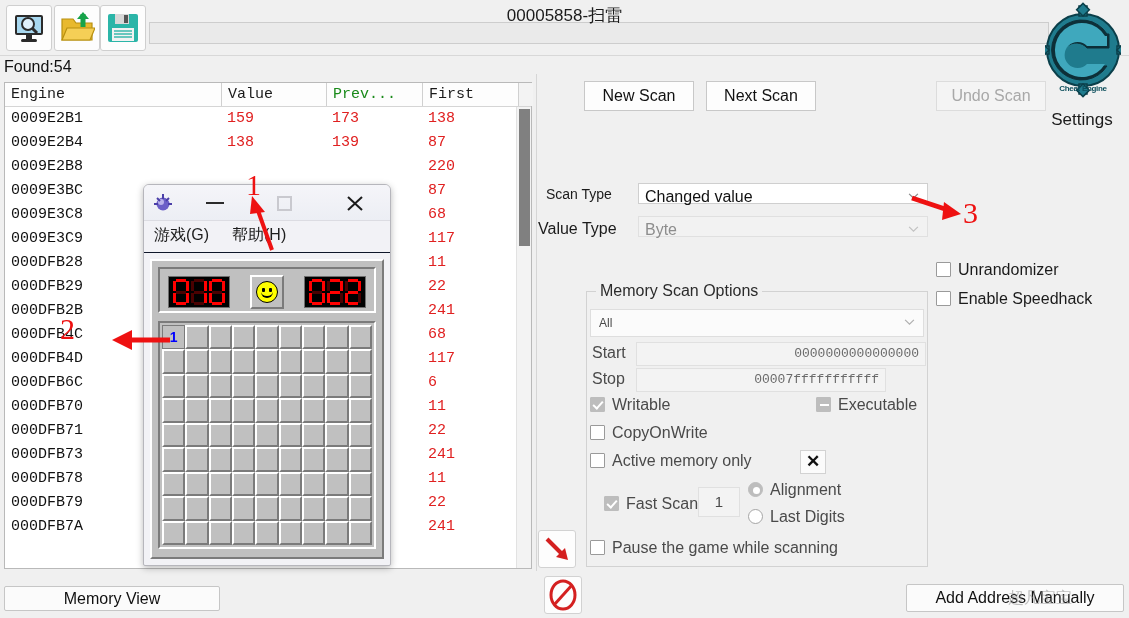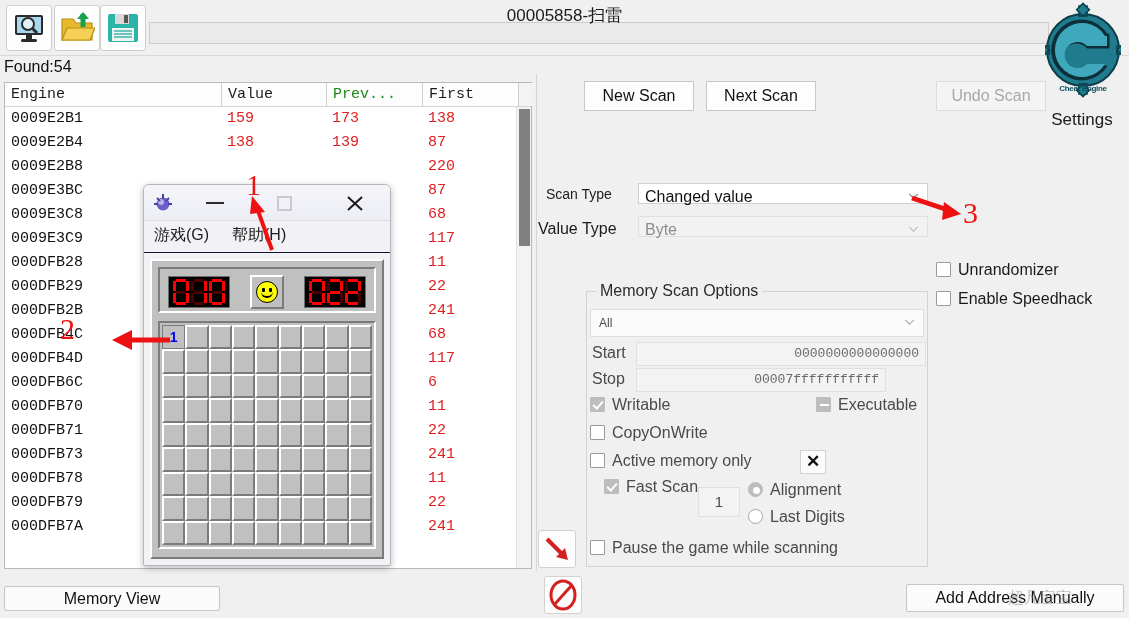--- a/index.html
+++ b/index.html
@@ -179,21 +179,21 @@
     text-align: right; padding-right: 6px; line-height: 22px;
   }
   .ms-start { left: 636px; top: 342px; width: 290px; }
   .ms-stop  { left: 636px; top: 368px; width: 250px; }
 
   .ms-cb { position: absolute; font-size: 16px; color: #4a4a4a; }
   .ms-writable   { left: 590px; top: 396px; }
   .ms-executable { left: 779px; top: 396px; margin-left: 37px; }
   .ms-cow        { left: 590px; top: 424px; }
   .ms-active     { left: 590px; top: 452px; }
-  .ms-fast       { left: 590px; top: 478px; padding-left: 14px; }
+  .ms-fast       { left: 590px; top: 495px; padding-left: 14px; }
   .ms-pause      { left: 590px; top: 539px; }
 
   .xmark {
     position: absolute; left: 800px; top: 450px; width: 26px; height: 24px;
     background: #fbfbfb; border: 1px solid #d2d2d2; text-align: center;
     font-size: 17px; font-weight: bold; line-height: 22px; color: #111;
   }
   .fast-num {
     position: absolute; left: 698px; top: 487px; width: 42px; height: 30px;
     background: #f3f3f3; border: 1px solid #e0e0e0; text-align: center;

